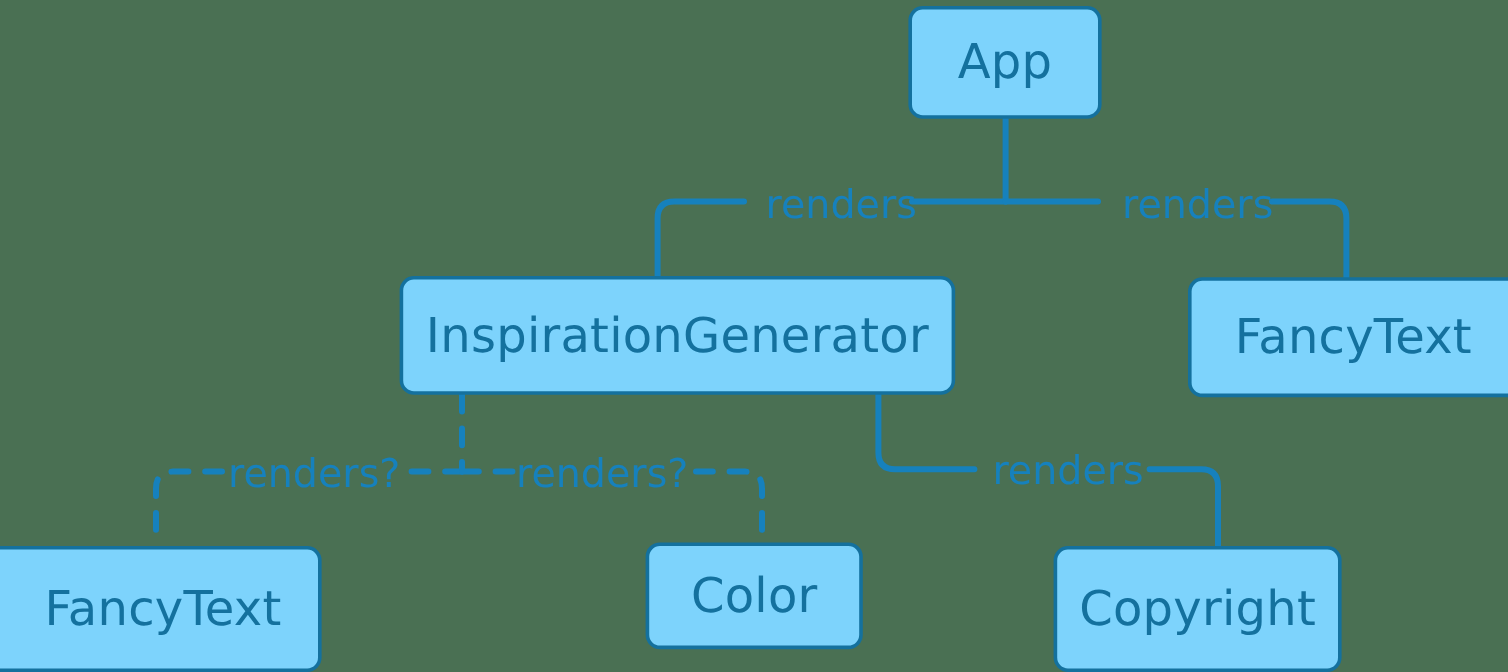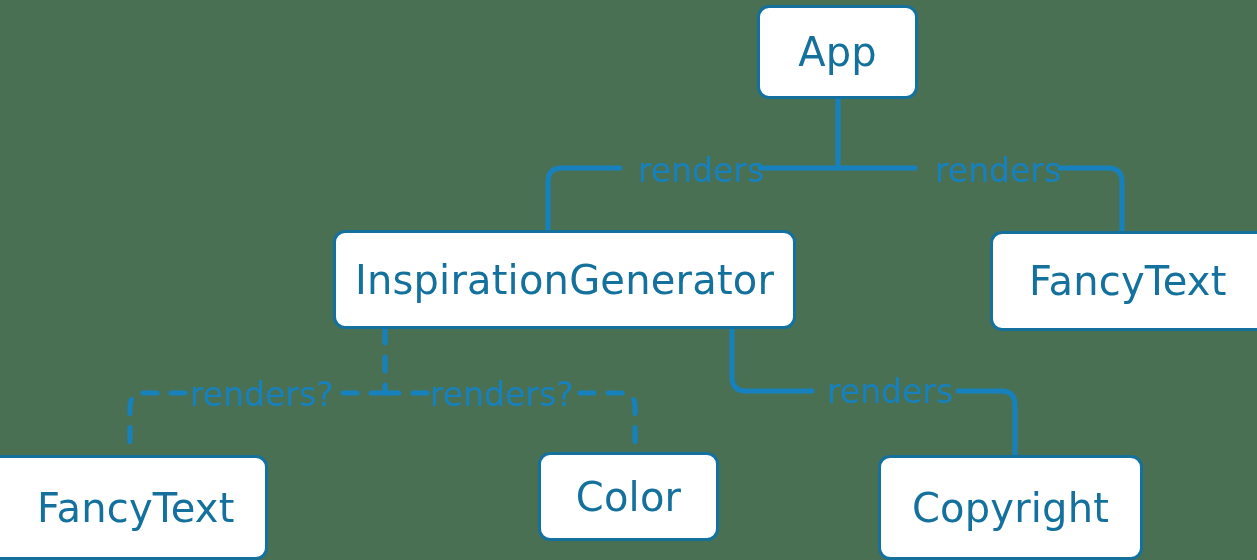--- a/index.html
+++ b/index.html
@@ -22,21 +22,21 @@
     position: absolute;
     left: 0;
     top: 0;
     width: 1257px;
     height: 560px;
     overflow: visible;
   }
   .node {
     position: absolute;
     box-sizing: border-box;
-    background: #ffffff;
+    background: #7dd3fc;
     border: 3px solid #14719e;
     border-radius: 12px;
     display: flex;
     align-items: center;
     justify-content: center;
     color: #14719e;
     font-size: 40px;
     letter-spacing: 0.2px;
     white-space: nowrap;
     z-index: 2;
@@ -51,21 +51,21 @@
     font-size: 33px;
     white-space: nowrap;
     z-index: 3;
     line-height: 1;
   }
   .node.app        { left: 757px;  top: 5px;   width: 161px; height: 94px; font-size: 40px; }
   .node.inspgen    { left: 333px;  top: 230px; width: 463px; height: 99px; font-size: 40px; }
   .node.fancytop   { left: 990px;  top: 231px; width: 290px; height: 100px; font-size: 40px; justify-content: flex-start; padding-left: 36px; }
   .node.fancybot   { left: -22px;  top: 455px; width: 290px; height: 105px; font-size: 40px; justify-content: flex-start; padding-left: 56px; }
   .node.color      { left: 538px;  top: 452px; width: 181px; height: 89px; font-size: 40px; }
-  .node.copyright  { left: 878px;  top: 455px; width: 265px; height: 105px; font-size: 40px; }
+  .node.copyright  { left: 878px;  top: 455px; width: 240px; height: 105px; font-size: 40px; }
 
   .lbl-renders-left  { left: 638px;  top: 154px; }
   .lbl-renders-right { left: 935px;  top: 154px; }
   .lbl-renders-q1    { left: 190px;  top: 378px; }
   .lbl-renders-q2    { left: 430px;  top: 378px; }
   .lbl-renders-bot   { left: 827px;  top: 375px; }
 </style>
 </head>
 <body>
 

